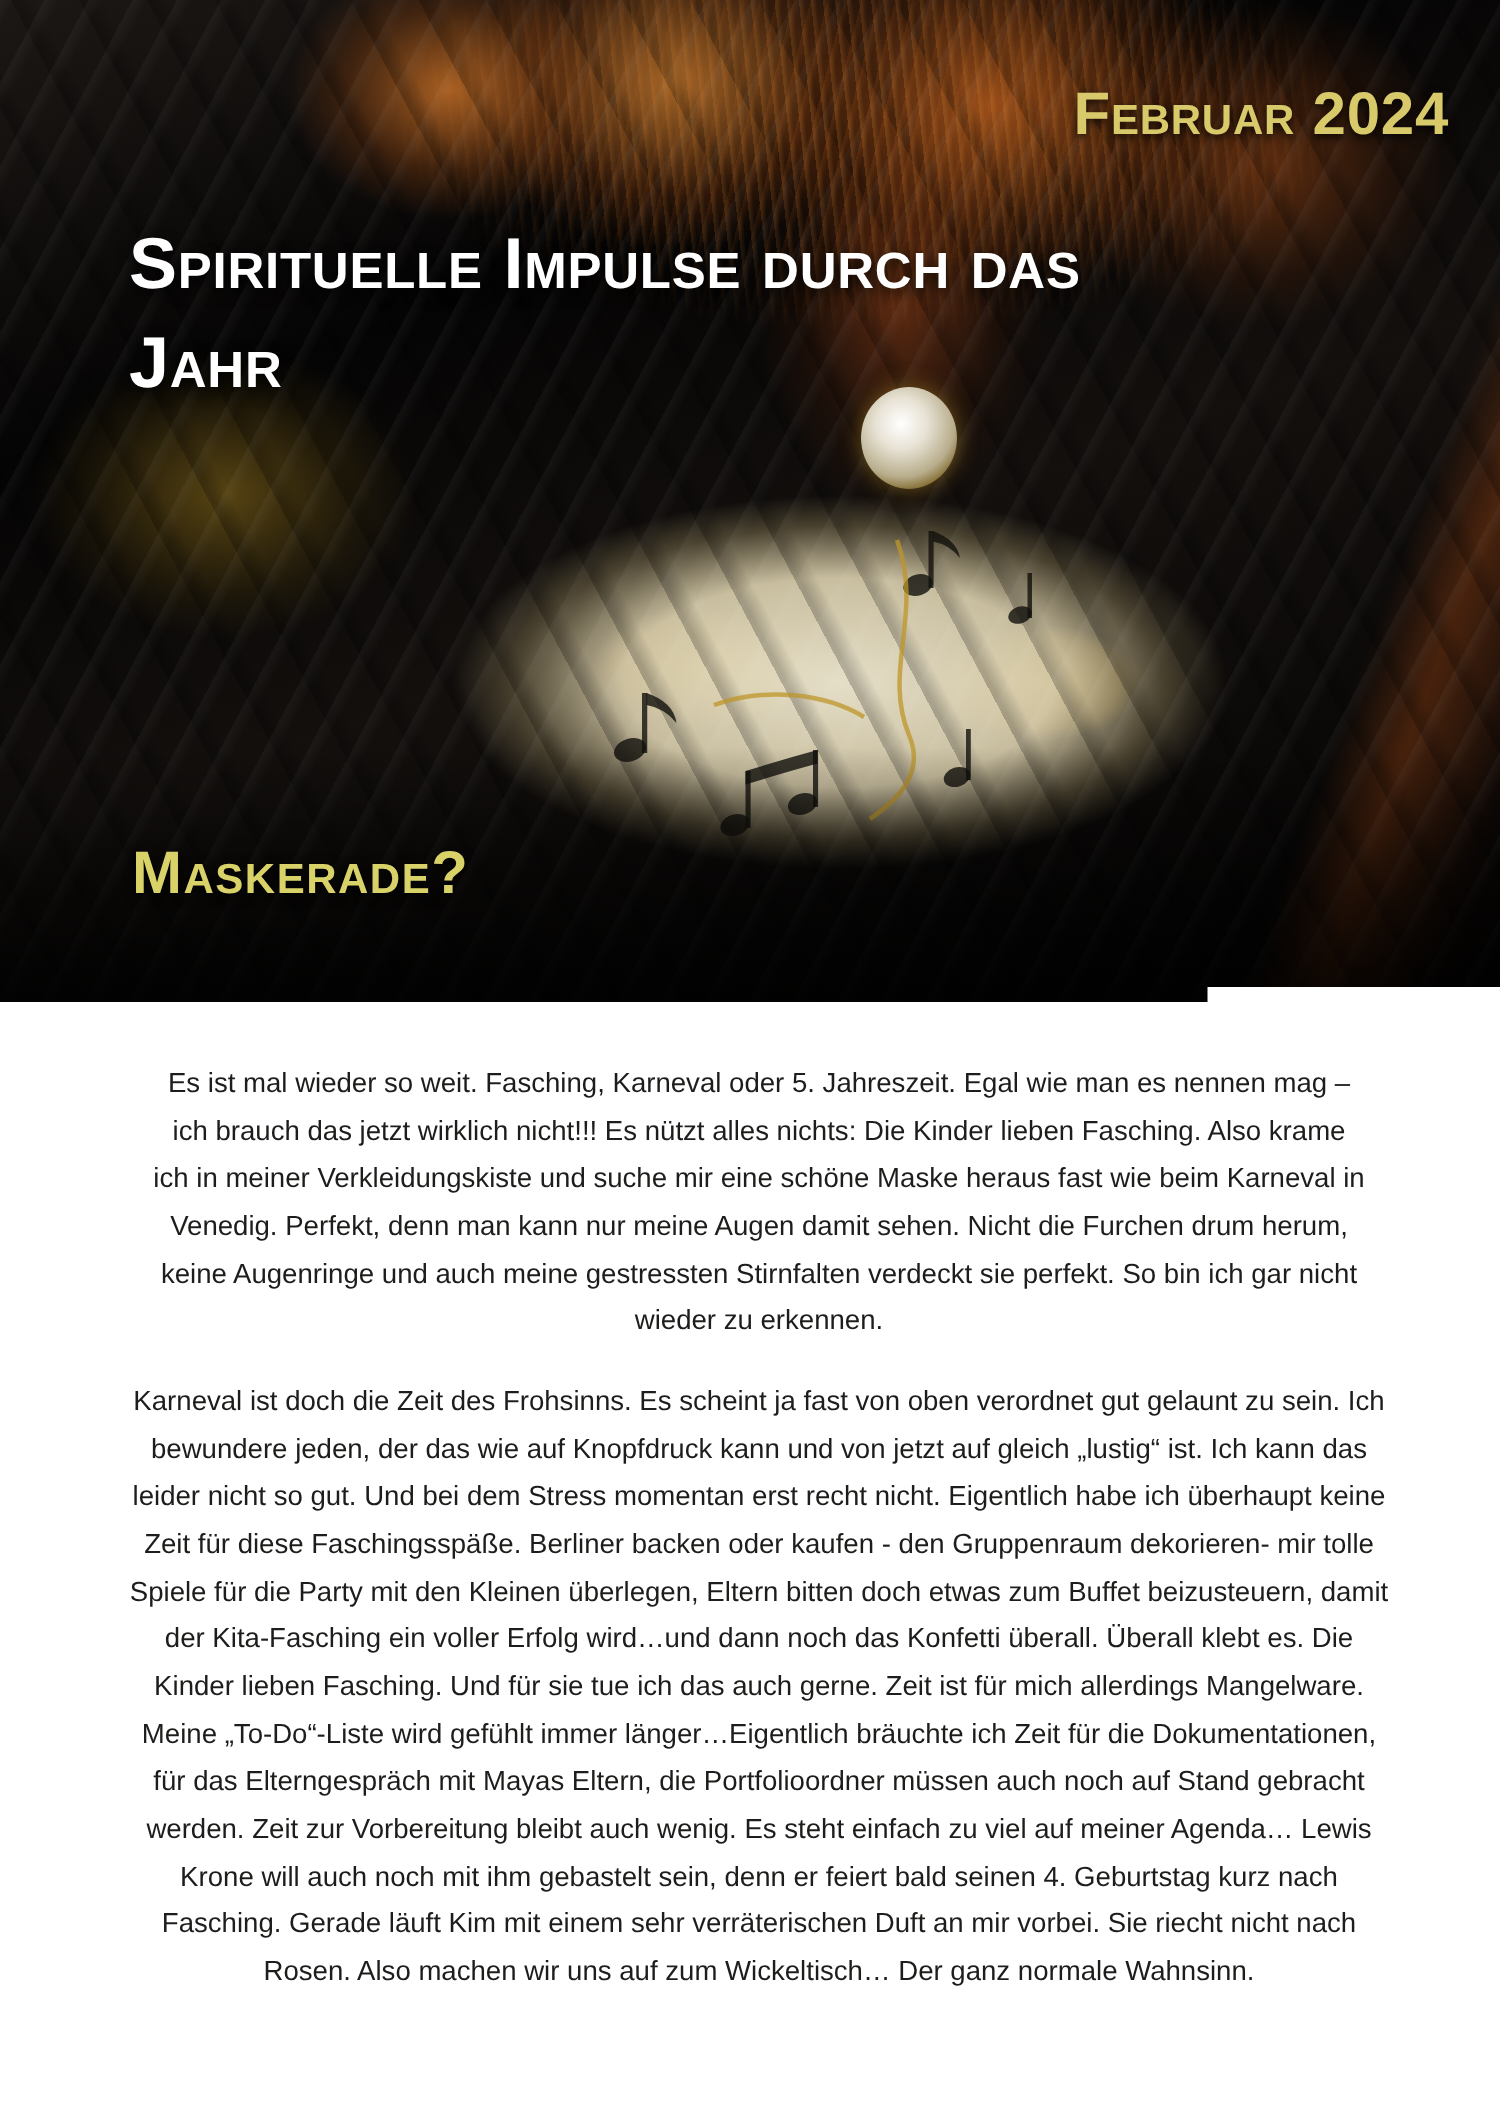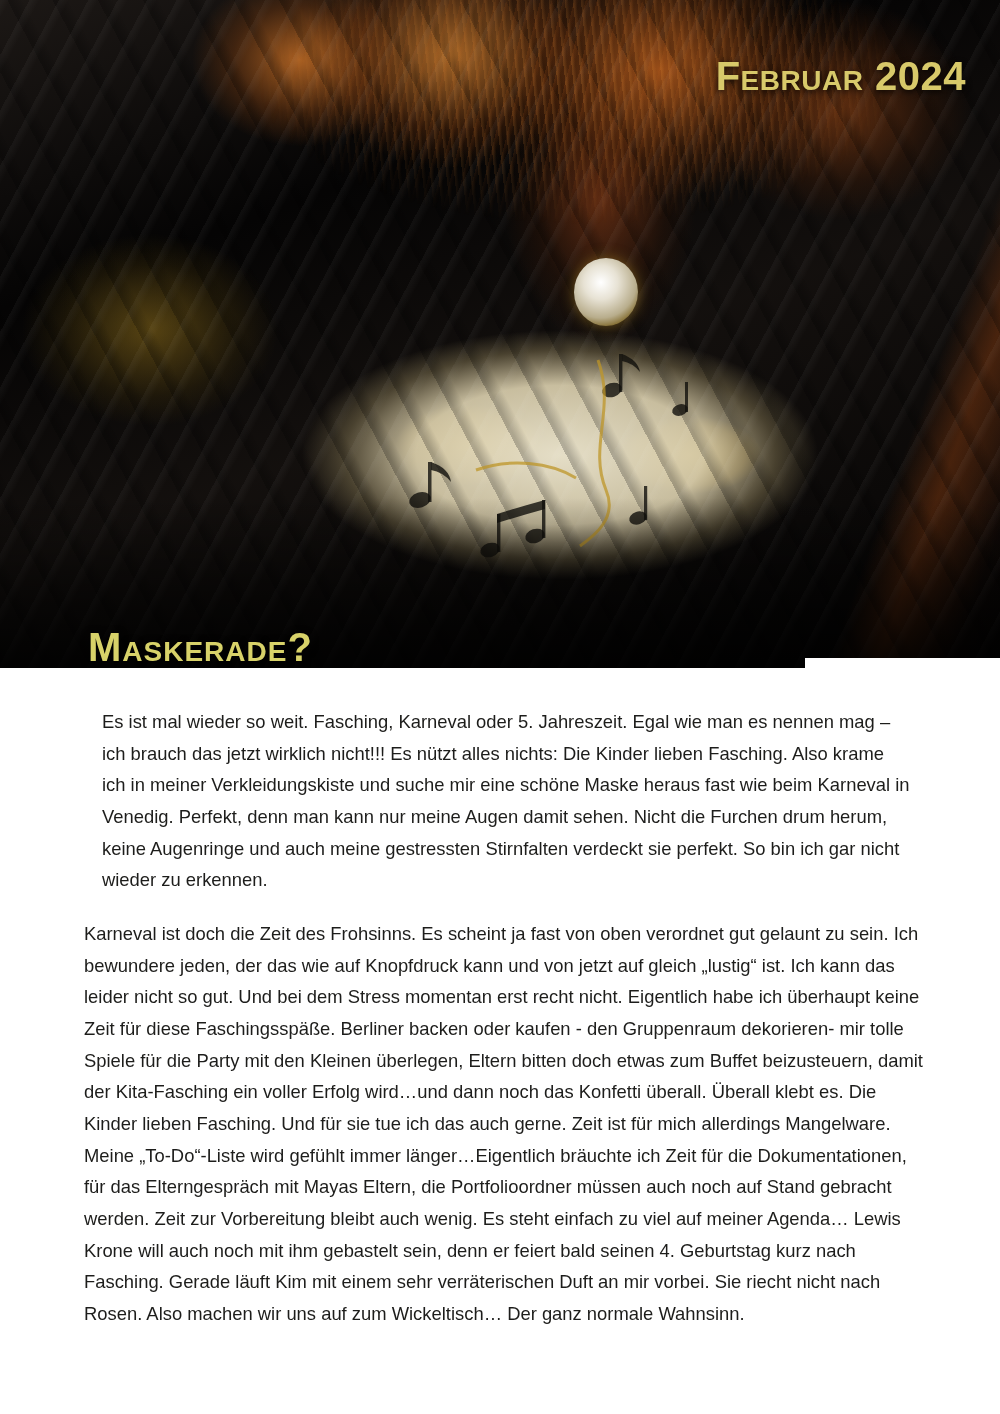--- a/index.html
+++ b/index.html
@@ -123,36 +123,36 @@
     line-height: 1.38;
     font-variant: small-caps;
     font-weight: 700;
     color: #ffffff;
     letter-spacing: 0.5px;
     text-shadow: 0 3px 10px rgba(0,0,0,0.9);
   }
   .hero-subtitle {
     position: absolute;
     left: 88px;
-    top: 625px;
+    top: 560px;
     font-size: 40px;
     font-variant: small-caps;
     font-weight: 600;
     color: #d8d269;
     letter-spacing: 1px;
     text-shadow: 0 2px 8px rgba(0,0,0,0.9);
     text-align: center;
   }
 
   
   .article {
     padding: 38px 72px 0 72px;
   }
   .para {
-    text-align: left;
+    text-align: center;
     font-size: 18.4px;
     line-height: 1.72;
     color: #1d1d1b;
     margin: 0 0 24px 12px;
   }
   .para.tight {
     margin-bottom: 22px;
   }
   .para.lead {
     padding: 0 18px;
@@ -187,20 +187,21 @@
     </g>
     <g stroke="rgba(190,150,40,0.75)" stroke-width="3" fill="none">
       <path d="M218 10 C 236 60, 208 96, 226 140 C 238 168, 214 186, 200 196"></path>
       <path d="M96 120 C 130 108, 170 112, 196 128"></path>
     </g>
   </svg>
 
   <div class="hero-bottom-fade"></div>
 
   <div class="issue-date">Februar 2024</div>
+  <h1 class="hero-title">Spirituelle Impulse durch das Jahr</h1>
   <div class="hero-subtitle">Maskerade?</div>
 
   <div class="hero-right-strip"></div>
 </div>
 
 <main class="article">
   <p class="para lead tight">Es ist mal wieder so weit. Fasching, Karneval oder 5. Jahreszeit. Egal wie man es nennen mag – ich brauch das jetzt wirklich nicht!!! Es nützt alles nichts: Die Kinder lieben Fasching. Also krame ich in meiner Verkleidungskiste und suche mir eine schöne Maske heraus fast wie beim Karneval in Venedig. Perfekt, denn man kann nur meine Augen damit sehen. Nicht die Furchen drum herum, keine Augenringe und auch meine gestressten Stirnfalten verdeckt sie perfekt. So bin ich gar nicht wieder zu erkennen.</p>
   <p class="para">Karneval ist doch die Zeit des Frohsinns. Es scheint ja fast von oben verordnet gut gelaunt zu sein. Ich bewundere jeden, der das wie auf Knopfdruck kann und von jetzt auf gleich „lustig“ ist. Ich kann das leider nicht so gut. Und bei dem Stress momentan erst recht nicht. Eigentlich habe ich überhaupt keine Zeit für diese Faschingsspäße. Berliner backen oder kaufen - den Gruppenraum dekorieren- mir tolle Spiele für die Party mit den Kleinen überlegen, Eltern bitten doch etwas zum Buffet beizusteuern, damit der Kita-Fasching ein voller Erfolg wird…und dann noch das Konfetti überall. Überall klebt es. Die Kinder lieben Fasching. Und für sie tue ich das auch gerne.  Zeit ist für mich allerdings Mangelware. Meine „To-Do“-Liste wird gefühlt immer länger…Eigentlich bräuchte ich Zeit für die Dokumentationen, für das Elterngespräch mit Mayas Eltern, die Portfolioordner müssen auch noch auf Stand gebracht werden. Zeit zur Vorbereitung bleibt auch wenig. Es steht einfach zu viel auf meiner Agenda… Lewis Krone will auch noch mit ihm gebastelt sein, denn er feiert bald seinen 4. Geburtstag kurz nach Fasching. Gerade läuft Kim mit einem sehr verräterischen Duft an mir vorbei. Sie riecht nicht nach Rosen. Also machen wir uns auf zum Wickeltisch… Der ganz normale Wahnsinn.</p>
 </main>
 

